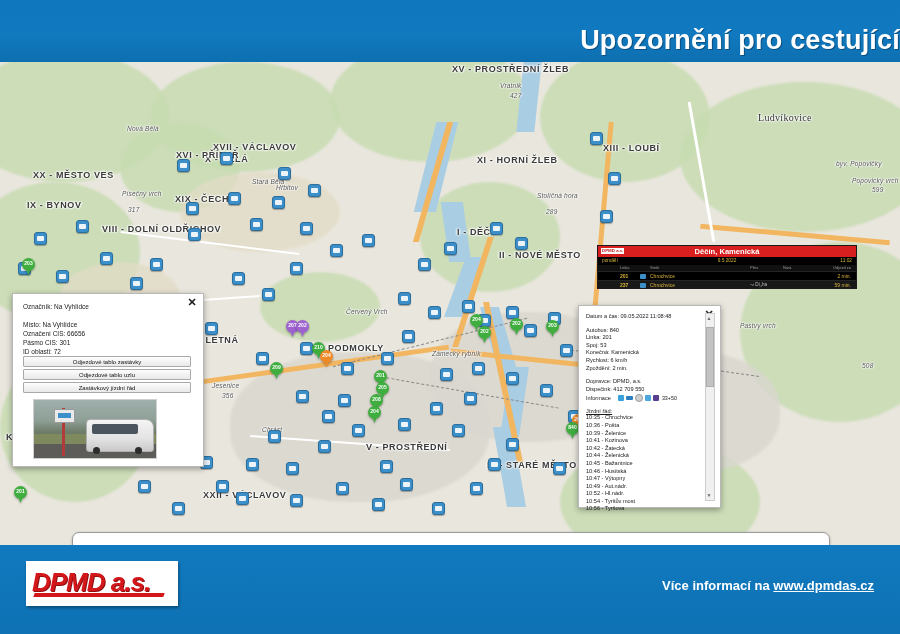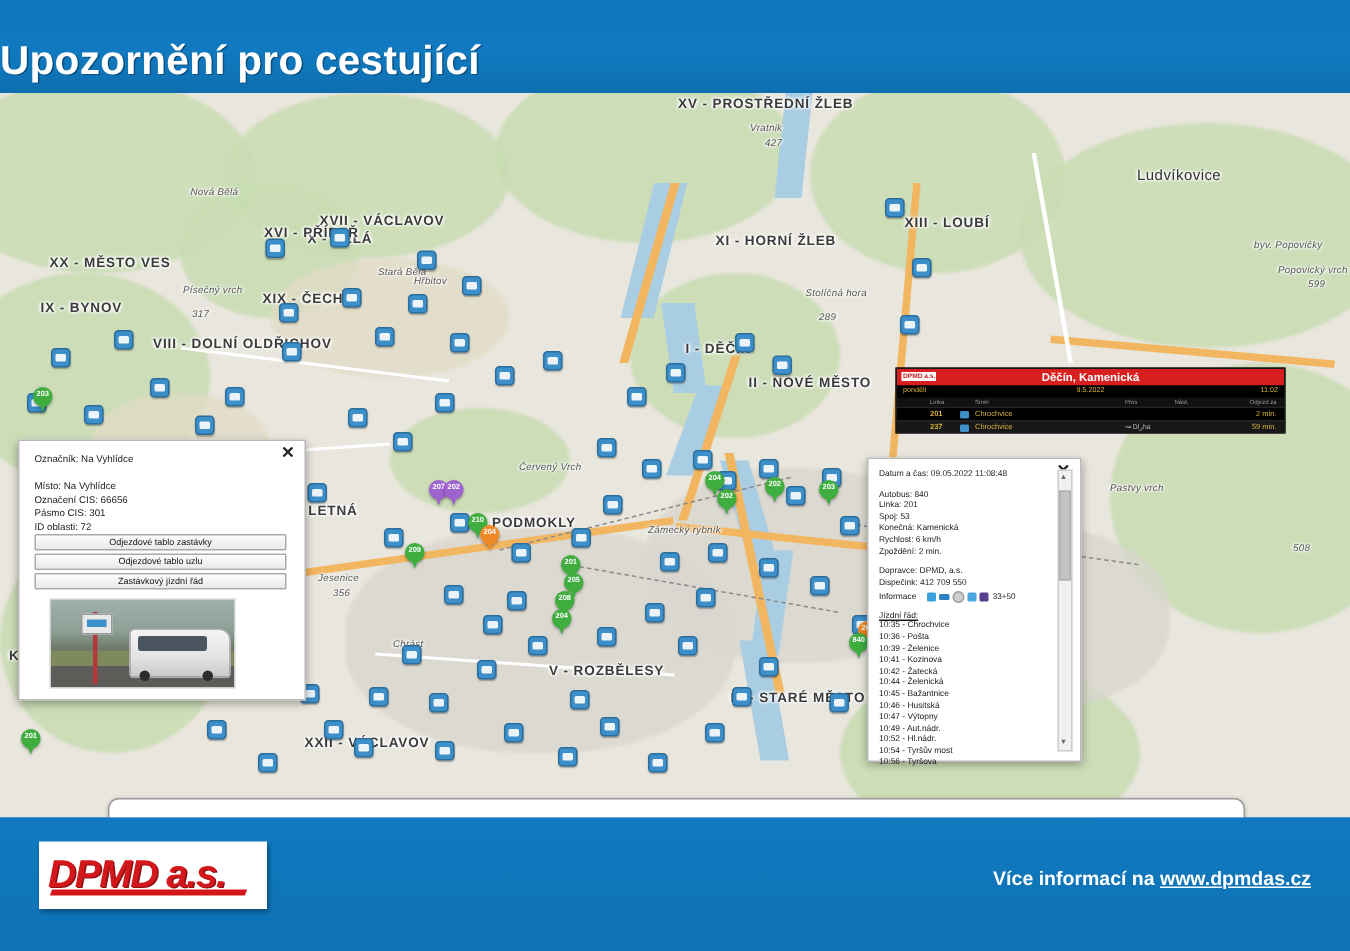--- a/index.html
+++ b/index.html
@@ -9,21 +9,21 @@
     background:#1176bf;
   }
   #page{position:relative;width:900px;height:634px;overflow:hidden;background:#1176bf;}
 
   
   .header{
     position:absolute;left:0;top:0;width:900px;height:62px;
     background:linear-gradient(180deg,#0e76bc 0%,#1179bf 55%,#0d6fb0 100%);
   }
   .header-title{
-    position:absolute;left:0;top:25px;width:900px;text-align:left;
+    position:absolute;left:0;top:25px;width:900px;text-align:right;
     color:#ffffff;font-size:27px;font-weight:bold;letter-spacing:.2px;
     text-shadow:1px 1px 0 #0a4f80;
   }
 
   
   .map{
     position:absolute;left:0;top:62px;width:900px;height:483px;
     background:#e9e6dd;overflow:hidden;
   }
   .map-base{position:absolute;inset:0;
@@ -46,21 +46,21 @@
   .road{position:absolute;background:#f2b661;}
   .road-w{position:absolute;background:#ffffff;}
   .rail{position:absolute;border-top:1px dashed #8a8a8a;}
 
   .map-label{
     position:absolute;color:#3a3a3a;font-size:9px;font-weight:bold;
     letter-spacing:.6px;white-space:nowrap;
     text-shadow:0 0 2px #fff,0 0 3px #fff,1px 0 2px #fff,-1px 0 2px #fff;
   }
   .map-label.sm{font-size:6.5px;font-weight:normal;font-style:italic;color:#555;letter-spacing:.2px;}
-  .map-label.vill{font-size:10px;font-weight:normal;letter-spacing:.3px;color:#333;}
+  .map-label.vill{font-size:10px;font-weight:normal;letter-spacing:.3px;color:#333;font-family:Liberation Serif, serif;}
 
   
   .pin-stop{
     position:absolute;width:11px;height:11px;border-radius:3px;
     background:#3d8fc9;border:1px solid #2a6e9e;
     box-shadow:0 1px 1px rgba(0,0,0,.3);
   }
   .pin-stop::after{
     content:"";position:absolute;left:2px;top:3px;width:7px;height:5px;
     border-radius:1px;background:#ffffff;opacity:.9;
@@ -275,21 +275,21 @@
     <div class="map-label" style="left:175px;top:132px;">XIX - ČECHY</div>
     <div class="map-label" style="left:27px;top:138px;">IX - BYNOV</div>
     <div class="map-label" style="left:102px;top:162px;">VIII - DOLNÍ OLDŘICHOV</div>
     <div class="map-label" style="left:477px;top:93px;text-align:right;">XI - HORNÍ ŽLEB</div>
     <div class="map-label" style="left:176px;top:88px;">XVI - PŘÍPEŘ</div>
     <div class="map-label" style="left:603px;top:81px;">XIII - LOUBÍ</div>
     <div class="map-label" style="left:457px;top:165px;">I - DĚČÍN</div>
     <div class="map-label" style="left:499px;top:188px;">II - NOVÉ MĚSTO</div>
     <div class="map-label" style="left:328px;top:281px;">PODMOKLY</div>
     <div class="map-label" style="left:186px;top:273px;">VI - LETNÁ</div>
-    <div class="map-label" style="left:366px;top:380px;">V - ROZBĚLESY</div>
+    <div class="map-label" style="left:366px;top:380px;">V - PROSTŘEDNÍ</div>
     <div class="map-label" style="left:487px;top:398px;">III - STARÉ MĚSTO</div>
     <div class="map-label" style="left:203px;top:428px;">XXII - VÁCLAVOV</div>
     <div class="map-label" style="left:6px;top:370px;">KRÁSNÝ STUDENEC</div>
     <div class="map-label vill" style="left:758px;top:50px;">Ludvíkovice</div>
 
     <div class="map-label sm" style="left:127px;top:63px;">Nová Bělá</div>
     <div class="map-label sm" style="left:252px;top:116px;">Stará Bělá</div>
     <div class="map-label sm" style="left:276px;top:122px;">Hřbitov</div>
     <div class="map-label sm" style="left:122px;top:128px;">Písečný vrch</div>
     <div class="map-label sm" style="left:537px;top:130px;">Stolíčná hora</div>

